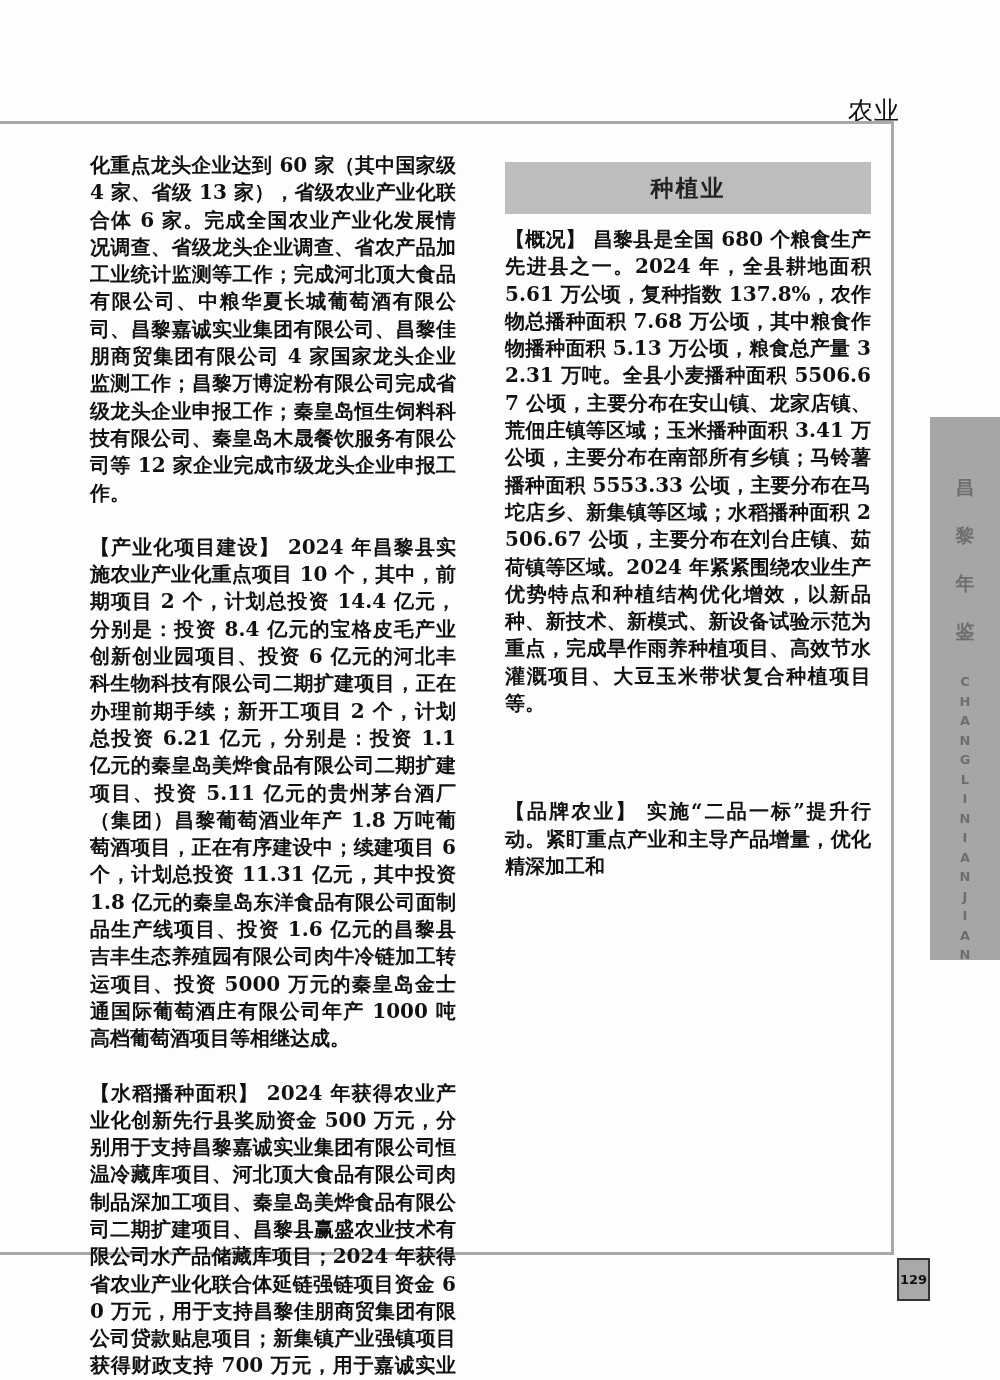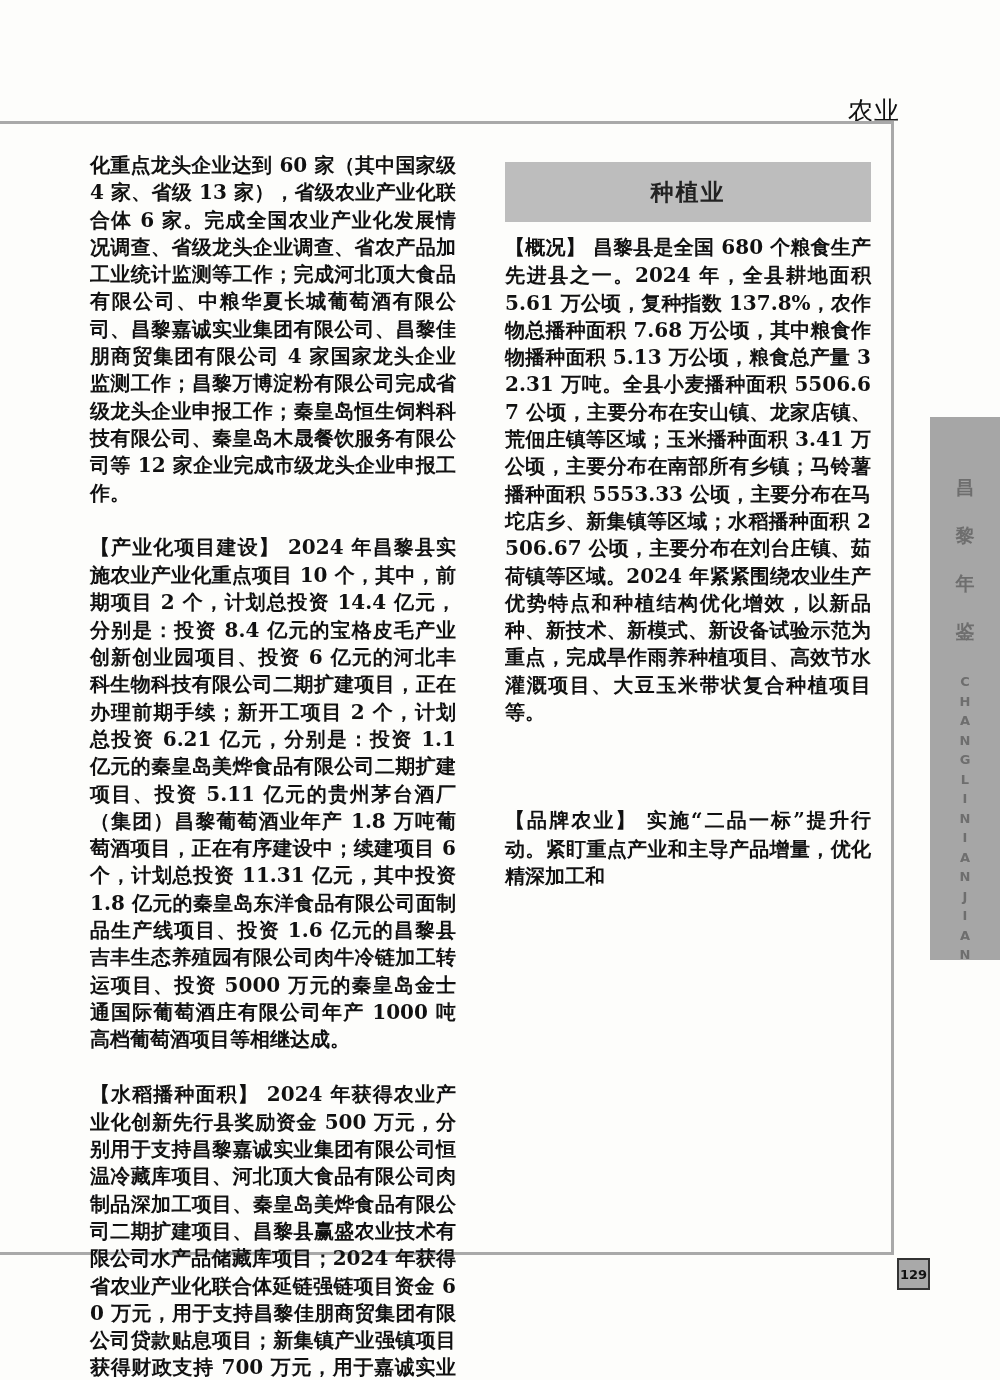--- a/index.html
+++ b/index.html
@@ -6,28 +6,28 @@
   body { width:1000px; height:1380px; background:#fdfdfb; position:relative; overflow:hidden;
          font-family:"DejaVu Serif","Liberation Serif",serif; color:#111; }
   .header-label { position:absolute; left:848px; top:94px; font-size:25px; font-weight:normal; letter-spacing:1px; }
   .frame { position:absolute; left:-4px; top:121px; width:898px; height:1134px;
            border:3px solid #a9a9a9; border-left:none; box-sizing:border-box; }
   .col { position:absolute; top:152px; width:366px; }
   .col-left { left:90px; }
   .col-right { left:505px; }
   p.para { margin:0; font-size:20px; line-height:27.3px; font-weight:bold; text-align:justify; text-justify:inter-ideograph; word-break:break-all; text-indent:0; }
   .gap { height:27px; }
-  .section-title { background:#bdbdbd; height:60px; margin:10px 0 12px 0; display:flex; align-items:center; justify-content:center;
+  .section-title { background:#bdbdbd; height:52px; margin:10px 0 12px 0; display:flex; align-items:center; justify-content:center;
                    font-family:"DejaVu Sans","Liberation Sans",sans-serif; font-size:23px; font-weight:bold; letter-spacing:2px; color:#222; }
-  .tag { font-weight:bold;font-family:Liberation Mono, monospace; }
+  .tag { font-weight:bold; }
   .side-tab { position:absolute; left:930px; top:417px; width:70px; height:543px; background:#a6a6a6; }
   .side-cn { position:absolute; left:0; width:70px; text-align:center; color:#6e6e6e; font-size:19px; font-weight:bold; font-family:"DejaVu Sans","Liberation Sans",sans-serif; }
   .side-en { position:absolute; left:0; top:255px; width:70px; text-align:center; color:#6e6e6e; font-size:13px; font-weight:bold;
              font-family:"DejaVu Sans","Liberation Sans",sans-serif; line-height:19.5px; }
-  .page-num { position:absolute; left:897px; top:1258px; width:33px; height:32px; background:#a9a9a9; border:2px solid #333;
+  .page-num { position:absolute; left:897px; top:1258px; width:33px; height:43px; background:#a9a9a9; border:2px solid #333;
               box-sizing:border-box; font-size:13px; font-weight:bold; display:flex; align-items:center; justify-content:center;
               font-family:"DejaVu Sans","Liberation Sans",sans-serif; }
 </style>
 </head>
 <body>
 
 <div class="header-label">农业</div>
 
 <div class="frame"></div>
 

